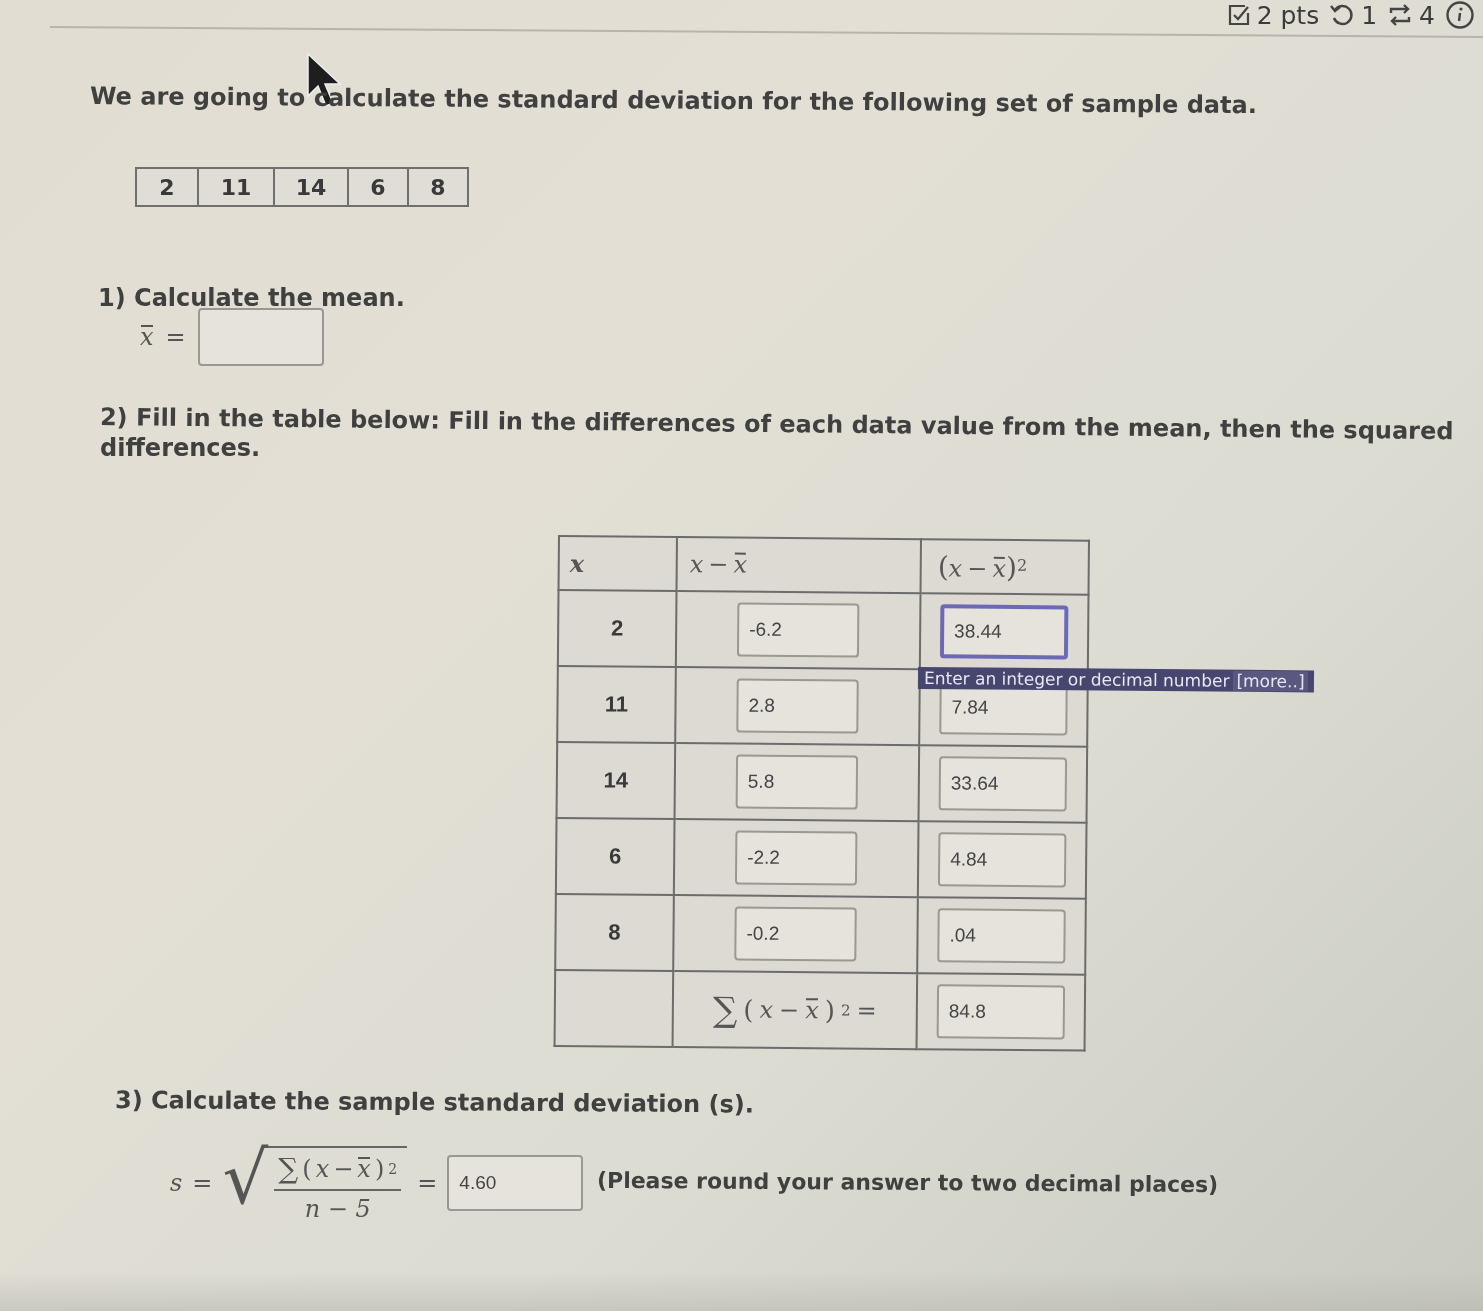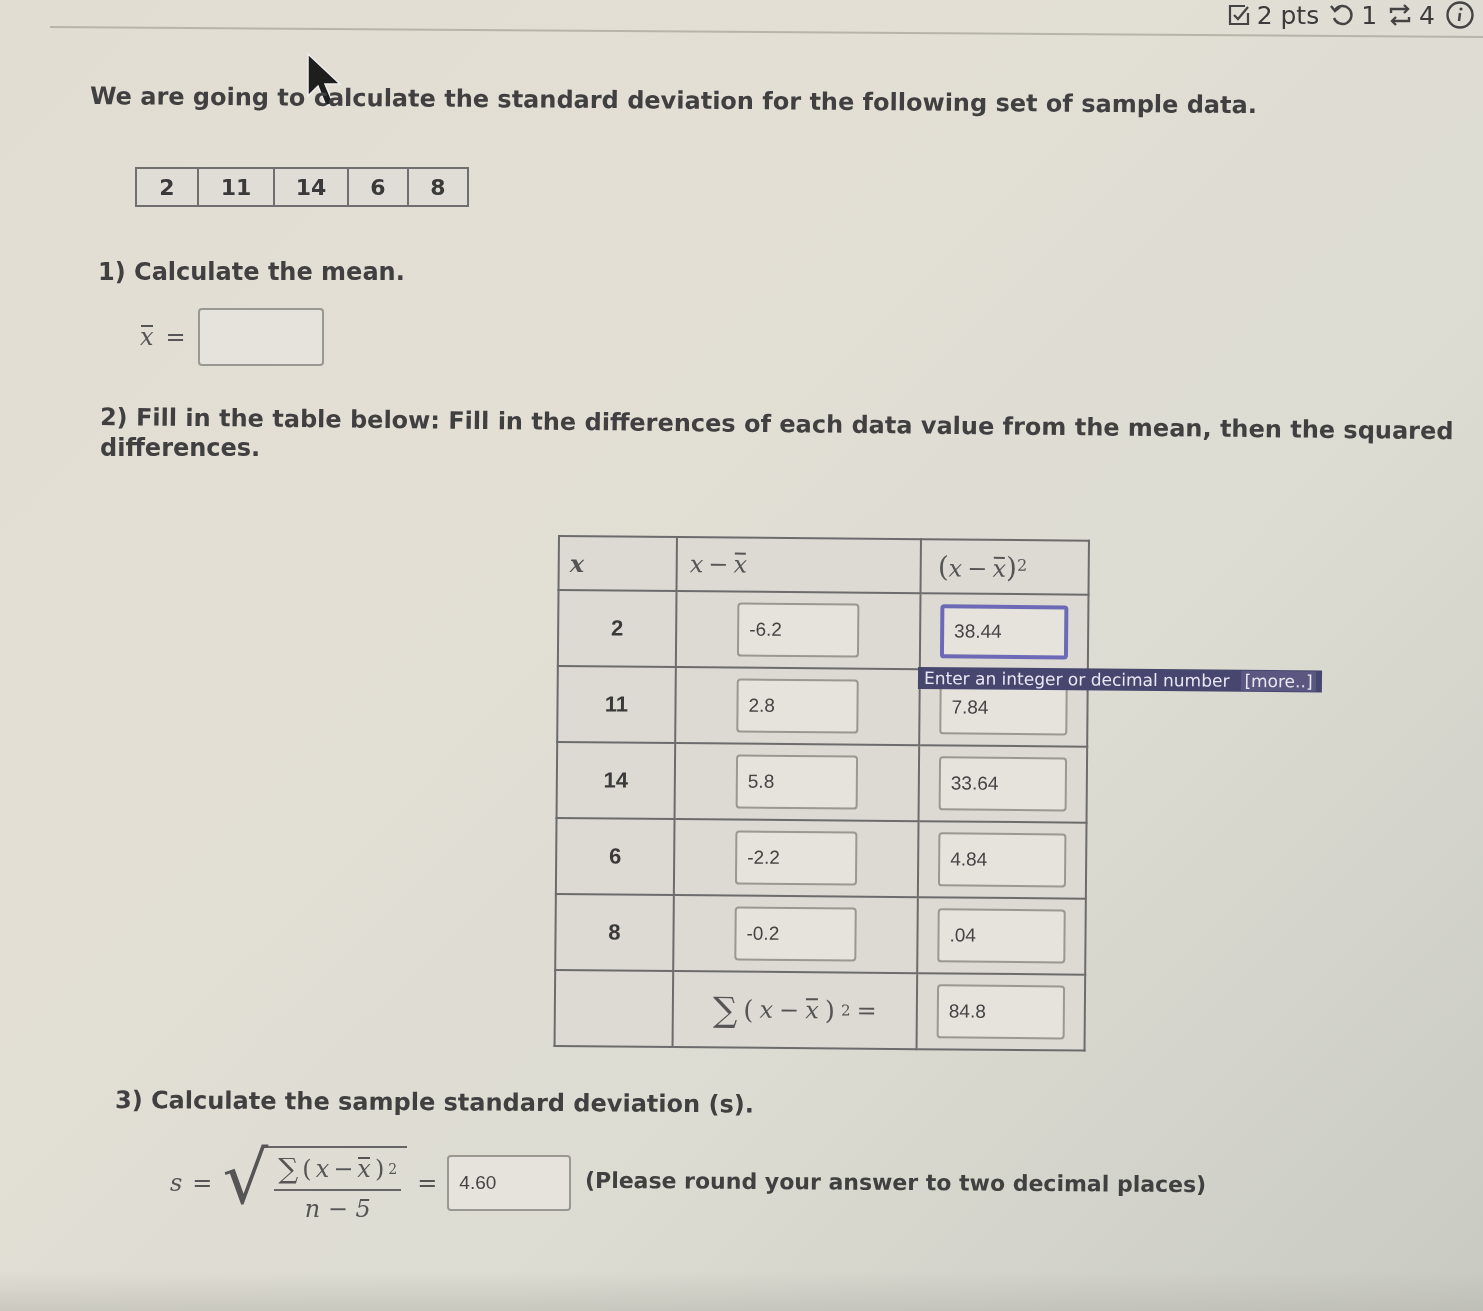--- a/index.html
+++ b/index.html
@@ -85,34 +85,34 @@
     .sq-box.focused { border: 4px solid #6c6ab7; }
     .sum-label { display: flex; align-items: center; justify-content: center; gap: 6px; }
     .sigma { font-family: "DejaVu Serif", serif; font-size: 34px; font-style: normal; color: #555; }
     .tooltip {
       position: absolute; left: 918px; top: 667px;
       background: #47466f; color: #e8e7f2;
       font-family: "DejaVu Sans", sans-serif; font-size: 17px;
       padding: 1px 6px; white-space: nowrap;
       transform: rotate(0.5deg); transform-origin: left;
     }
-    .tooltip .more { background: #5a5880; padding: 0 3px; margin-left: 12px; }
+    .tooltip .more { background: #5a5880; padding: 0 3px; margin-left: 4px; }
     .q3 { left: 115px; top: 1086px; transform: rotate(0.4deg); transform-origin: left; }
     .sd-row {
       position: absolute; left: 170px; top: 1142px; display: flex; align-items: center; gap: 10px;
     }
     .sqrt-wrap { display: flex; align-items: stretch; }
     .radical { font-family: "DejaVu Serif", serif; font-size: 72px; color: #555; line-height: 1; font-style: normal; }
     .frac {
       display: flex; flex-direction: column; align-items: center;
       border-top: 2px solid #666; padding: 4px 6px 0 6px; margin-top: 4px;
     }
     .frac .num { border-bottom: 2px solid #666; padding: 0 4px 4px 4px; display: flex; align-items: center; gap: 4px; }
     .frac .den { padding-top: 4px; }
-    .sd-input { width: 124px; height: 56px; }
+    .sd-input { width: 136px; height: 56px; }
     .round-note {
       font-size: 22px; font-weight: bold; color: #404040; white-space: nowrap; margin-left: 4px;
       transform: rotate(0.4deg);
     }
     .bottom-fade {
       position: absolute; left: 0; right: 0; bottom: 0; height: 40px;
       background: linear-gradient(180deg, rgba(180,180,172,0) 0%, rgba(180,180,172,0.5) 100%);
     }
   </style>
 </head>
@@ -165,21 +165,21 @@
       <tr>
     <td style="width:60px">2</td>
     <td style="width:74px">11</td>
     <td style="width:72px">14</td>
     <td style="width:58px">6</td>
     <td style="width:58px">8</td>
   </tr>
 </tbody>
   </table>
 
-<div class="q" style="left:98px; top:258px;">1) Calculate the mean.</div>
+<div class="q" style="left:98px; top:284px;">1) Calculate the mean.</div>
 <div class="mean-row">
   <span class="math xbar">x</span>
   <span class="math">=</span>
   <div class="answer-box mean-input"></div>
 </div>
 
 <div class="q q2">2) Fill in the table below: Fill in the differences of each data value from the mean, then the squared</div>
 <div class="q q2b">differences.</div>
 
 <table class="calc-table">

